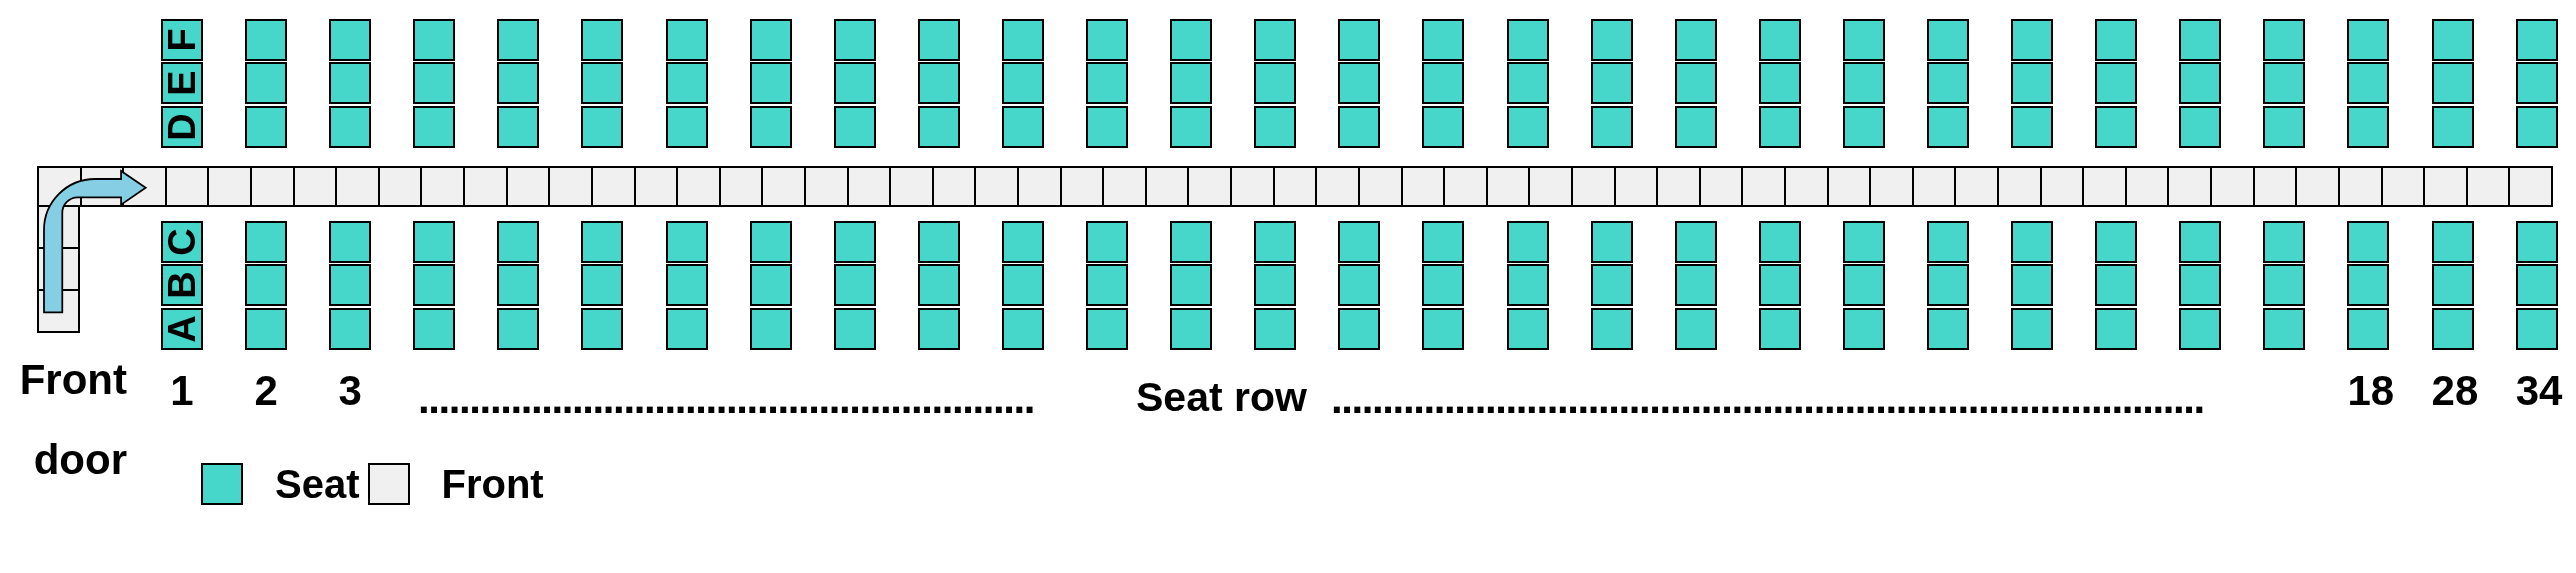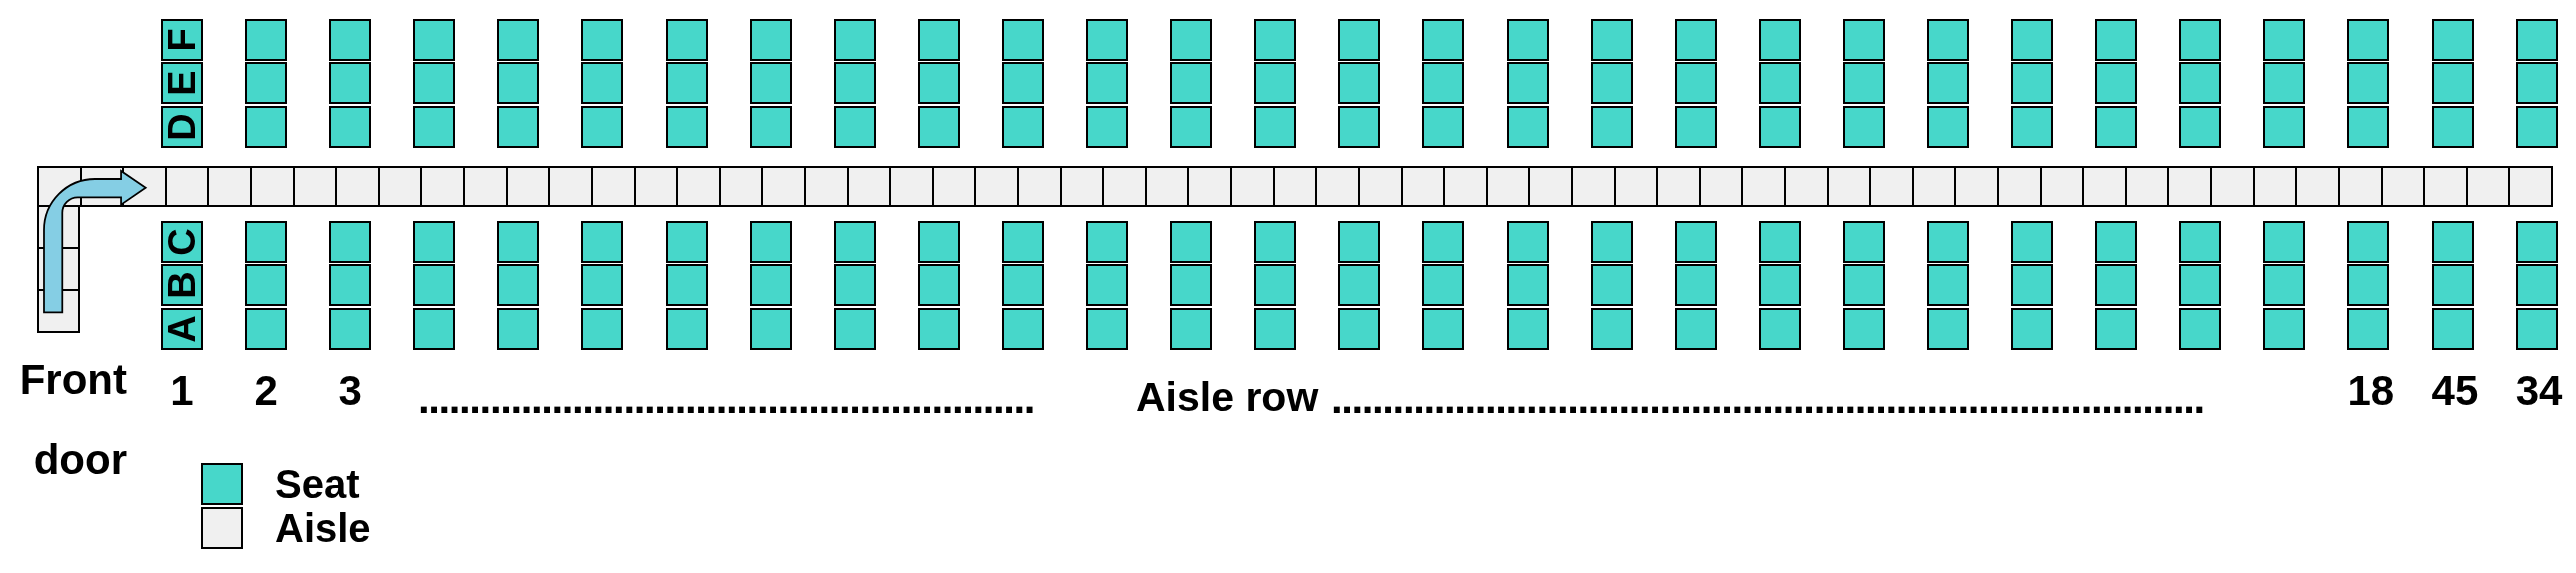--- a/index.html
+++ b/index.html
@@ -71,21 +71,21 @@
   .dots{
     position:absolute;top:376px;height:45px;
     font-size:42px;line-height:45px;letter-spacing:-1.4px;
     overflow:hidden;white-space:nowrap;
   }
   .dots.left{left:418px;width:670px;}
   .dots.right{left:1331px;width:949px;}
   
   .legend{
     position:absolute;left:201px;top:463px;
-    display:flex;flex-direction:column;gap:2px;
+    display:flex;flex-direction:row;gap:8px;
   }
   .legend-row{display:flex;align-items:center;}
   .legend-swatch{
     width:42px;height:42px;box-sizing:border-box;
     border:2.1px solid #000;
   }
   .legend-label{
     margin-left:32px;font-size:40px;line-height:42px;
   }
 </style>
@@ -497,33 +497,33 @@
       <div class="row-label"></div>
       <div class="row-label"></div>
       <div class="row-label"></div>
       <div class="row-label"></div>
       <div class="row-label"></div>
       <div class="row-label"></div>
       <div class="row-label"></div>
       <div class="row-label"></div>
       <div class="row-label"></div>
       <div class="row-label">18</div>
-      <div class="row-label">45</div>
+      <div class="row-label">28</div>
       <div class="row-label">34</div>
     </div>
 
   <div class="dots left">............................................................</div>
-  <div class="seat-row-label">Aisle row</div>
+  <div class="seat-row-label">Seat row</div>
   <div class="dots right">.....................................................................................</div>
 
   <div class="legend">
     <div class="legend-row">
       <div class="legend-swatch" style="background-color: rgb(71, 215, 202);"></div>
       <div class="legend-label">Seat</div>
     </div>
     <div class="legend-row">
       <div class="legend-swatch" style="background-color: rgb(240, 240, 240);"></div>
-      <div class="legend-label">Aisle</div>
+      <div class="legend-label">Front</div>
     </div>
   </div>
 
 </div>
 
 
 </body></html>

